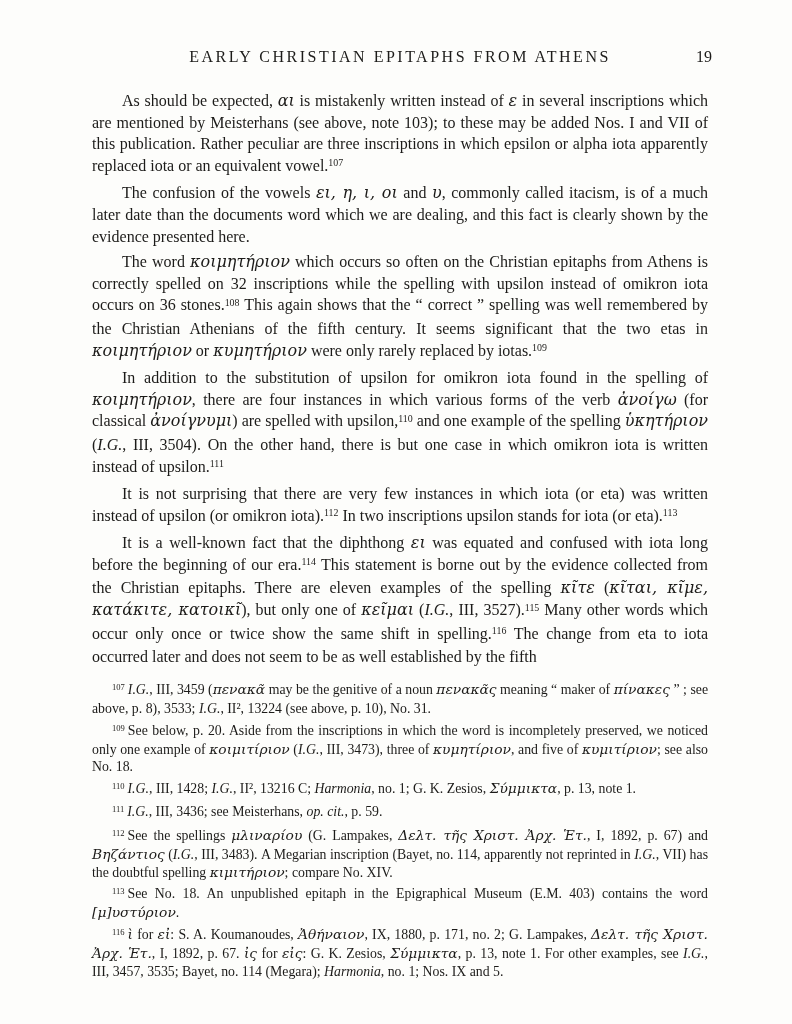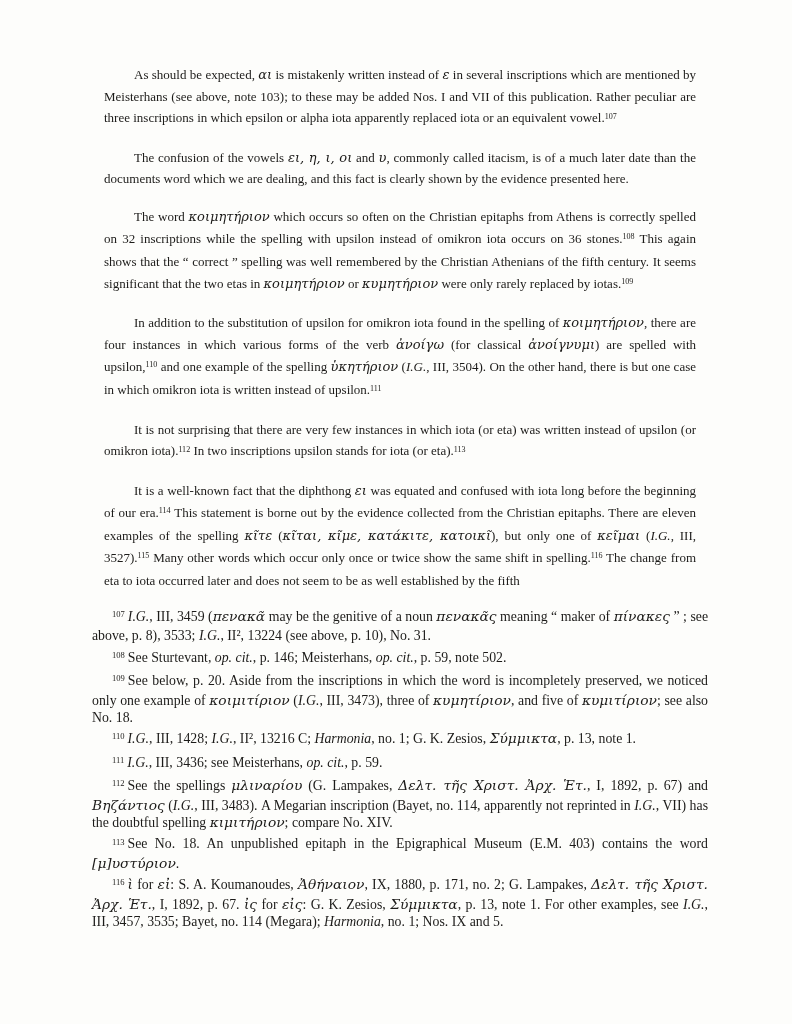--- a/index.html
+++ b/index.html
@@ -29,22 +29,22 @@
     letter-spacing:2.5px;
     white-space:nowrap;
   }
   .page-number {
     position:absolute;
     right:0; top:0;
     font-size:16px;
   }
   .body-text { text-align:justify; }
   .para {
-    margin:16px;
-    font-size:13px;
+    margin:4px;
+    font-size:16px;
     line-height:21.6px;
     text-indent:30px;
     text-align:justify;
   }
   .footnotes {
     margin-top:13px;
     text-align:justify;
   }
   .footnote {
     margin:4px;
@@ -66,31 +66,34 @@
     top:-0.45em;
     letter-spacing:0;
   }
   .fn-num { margin-right:3px; }
 </style>
 </head>
 <body>
 
 <div class="page">
   <div class="content">
+    <div class="running-header">
+      <span class="running-title">EARLY CHRISTIAN EPITAPHS FROM ATHENS</span>
+      <span class="page-number">19</span>
+    </div>
     <div class="body-text">
         <p class="para"><span class="seg-n">As should be expected, </span><span class="seg-g">αι</span><span class="seg-n"> is mistakenly written instead of </span><span class="seg-g">ε</span><span class="seg-n"> in several inscriptions which are mentioned by Meisterhans (see above, note 103); to these may be added Nos. I and VII of this publication.  Rather peculiar are three inscriptions in which epsilon or alpha iota apparently replaced iota or an equivalent vowel.</span><span class="seg-sup">107</span></p>
         <p class="para"><span class="seg-n">The confusion of the vowels </span><span class="seg-g">ει, η, ι, οι</span><span class="seg-n"> and </span><span class="seg-g">υ</span><span class="seg-n">, commonly called itacism, is of a much later date than the documents word which we are dealing, and this fact is clearly shown by the evidence presented here.</span></p>
         <p class="para"><span class="seg-n">The word </span><span class="seg-g">κοιμητήριον</span><span class="seg-n"> which occurs so often on the Christian epitaphs from Athens is correctly spelled on 32 inscriptions while the spelling with upsilon instead of omikron iota occurs on 36 stones.</span><span class="seg-sup">108</span><span class="seg-n">  This again shows that the “ correct ” spelling was well remembered by the Christian Athenians of the fifth century.  It seems significant that the two etas in </span><span class="seg-g">κοιμητήριον</span><span class="seg-n"> or </span><span class="seg-g">κυμητήριον</span><span class="seg-n"> were only rarely replaced by iotas.</span><span class="seg-sup">109</span></p>
         <p class="para"><span class="seg-n">In addition to the substitution of upsilon for omikron iota found in the spelling of </span><span class="seg-g">κοιμητήριον</span><span class="seg-n">, there are four instances in which various forms of the verb </span><span class="seg-g">ἀνοίγω</span><span class="seg-n"> (for classical </span><span class="seg-g">ἀνοίγνυμι</span><span class="seg-n">) are spelled with upsilon,</span><span class="seg-sup">110</span><span class="seg-n"> and one example of the spelling </span><span class="seg-g">ὑκητήριον</span><span class="seg-n"> (</span><span class="seg-i">I.G.</span><span class="seg-n">, III, 3504).  On the other hand, there is but one case in which omikron iota is written instead of upsilon.</span><span class="seg-sup">111</span></p>
         <p class="para"><span class="seg-n">It is not surprising that there are very few instances in which iota (or eta) was written instead of upsilon (or omikron iota).</span><span class="seg-sup">112</span><span class="seg-n">  In two inscriptions upsilon stands for iota (or eta).</span><span class="seg-sup">113</span></p>
         <p class="para"><span class="seg-n">It is a well-known fact that the diphthong </span><span class="seg-g">ει</span><span class="seg-n"> was equated and confused with iota long before the beginning of our era.</span><span class="seg-sup">114</span><span class="seg-n">  This statement is borne out by the evidence collected from the Christian epitaphs.  There are eleven examples of the spelling </span><span class="seg-g">κῖτε</span><span class="seg-n"> (</span><span class="seg-g">κῖται, κῖμε, κατάκιτε, κατοικῖ</span><span class="seg-n">), but only one of </span><span class="seg-g">κεῖμαι</span><span class="seg-n"> (</span><span class="seg-i">I.G.</span><span class="seg-n">, III, 3527).</span><span class="seg-sup">115</span><span class="seg-n">  Many other words which occur only once or twice show the same shift in spelling.</span><span class="seg-sup">116</span><span class="seg-n">  The change from eta to iota occurred later and does not seem to be as well established by the fifth</span></p>
       </div>
     <div class="footnotes">
         <p class="footnote"><span class="seg-sup fn-num">107</span><span class="seg-i">I.G.</span><span class="seg-n">, III, 3459 (</span><span class="seg-g">πενακᾶ</span><span class="seg-n"> may be the genitive of a noun </span><span class="seg-g">πενακᾶς</span><span class="seg-n"> meaning “ maker of </span><span class="seg-g">πίνακες</span><span class="seg-n"> ” ; see above, p. 8), 3533; </span><span class="seg-i">I.G.</span><span class="seg-n">, II², 13224 (see above, p. 10), No. 31.</span></p>
-        <p class="footnote"><span class="seg-sup fn-num">108</span><span class="seg-n">See Sturtevant, </span><span class="seg-i">op. cit.</span><span class="seg-n">, p. 146; Meisterhans, </span><span class="seg-i">op. cit.</span><span class="seg-n">, p. 59, note 502.</span></p>
         <p class="footnote"><span class="seg-sup fn-num">109</span><span class="seg-n">See below, p. 20.  Aside from the inscriptions in which the word is incompletely preserved, we noticed only one example of </span><span class="seg-g">κοιμιτίριον</span><span class="seg-n"> (</span><span class="seg-i">I.G.</span><span class="seg-n">, III, 3473), three of </span><span class="seg-g">κυμητίριον</span><span class="seg-n">, and five of </span><span class="seg-g">κυμιτίριον</span><span class="seg-n">; see also No. 18.</span></p>
         <p class="footnote"><span class="seg-sup fn-num">110</span><span class="seg-i">I.G.</span><span class="seg-n">, III, 1428; </span><span class="seg-i">I.G.</span><span class="seg-n">, II², 13216 C; </span><span class="seg-i">Harmonia</span><span class="seg-n">, no. 1; G. K. Zesios, </span><span class="seg-g">Σύμμικτα</span><span class="seg-n">, p. 13, note 1.</span></p>
         <p class="footnote"><span class="seg-sup fn-num">111</span><span class="seg-i">I.G.</span><span class="seg-n">, III, 3436; see Meisterhans, </span><span class="seg-i">op. cit.</span><span class="seg-n">, p. 59.</span></p>
         <p class="footnote"><span class="seg-sup fn-num">112</span><span class="seg-n">See the spellings </span><span class="seg-g">μλιναρίου</span><span class="seg-n"> (G. Lampakes, </span><span class="seg-g">Δελτ. τῆς Χριστ. Ἀρχ. Ἑτ.</span><span class="seg-n">, I, 1892, p. 67) and </span><span class="seg-g">Βηζάντιος</span><span class="seg-n"> (</span><span class="seg-i">I.G.</span><span class="seg-n">, III, 3483).  A Megarian inscription (Bayet, no. 114, apparently not reprinted in </span><span class="seg-i">I.G.</span><span class="seg-n">, VII) has the doubtful spelling </span><span class="seg-g">κιμιτήριον</span><span class="seg-n">; compare No. XIV.</span></p>
         <p class="footnote"><span class="seg-sup fn-num">113</span><span class="seg-n">See No. 18.  An unpublished epitaph in the Epigraphical Museum (E.M. 403) contains the word </span><span class="seg-g">[μ]υστύριον</span><span class="seg-n">.</span></p>
         <p class="footnote"><span class="seg-sup fn-num">116</span><span class="seg-g">ὶ</span><span class="seg-n"> for </span><span class="seg-g">εἰ</span><span class="seg-n">: S. A. Koumanoudes, </span><span class="seg-g">Ἀθήναιον</span><span class="seg-n">, IX, 1880, p. 171, no. 2; G. Lampakes, </span><span class="seg-g">Δελτ. τῆς Χριστ. Ἀρχ. Ἑτ.</span><span class="seg-n">, I, 1892, p. 67.  </span><span class="seg-g">ἰς</span><span class="seg-n"> for </span><span class="seg-g">εἰς</span><span class="seg-n">: G. K. Zesios, </span><span class="seg-g">Σύμμικτα</span><span class="seg-n">, p. 13, note 1.  For other examples, see </span><span class="seg-i">I.G.</span><span class="seg-n">, III, 3457, 3535; Bayet, no. 114 (Megara); </span><span class="seg-i">Harmonia</span><span class="seg-n">, no. 1; Nos. IX and 5.</span></p>
       </div>
   </div>
 </div>
 

